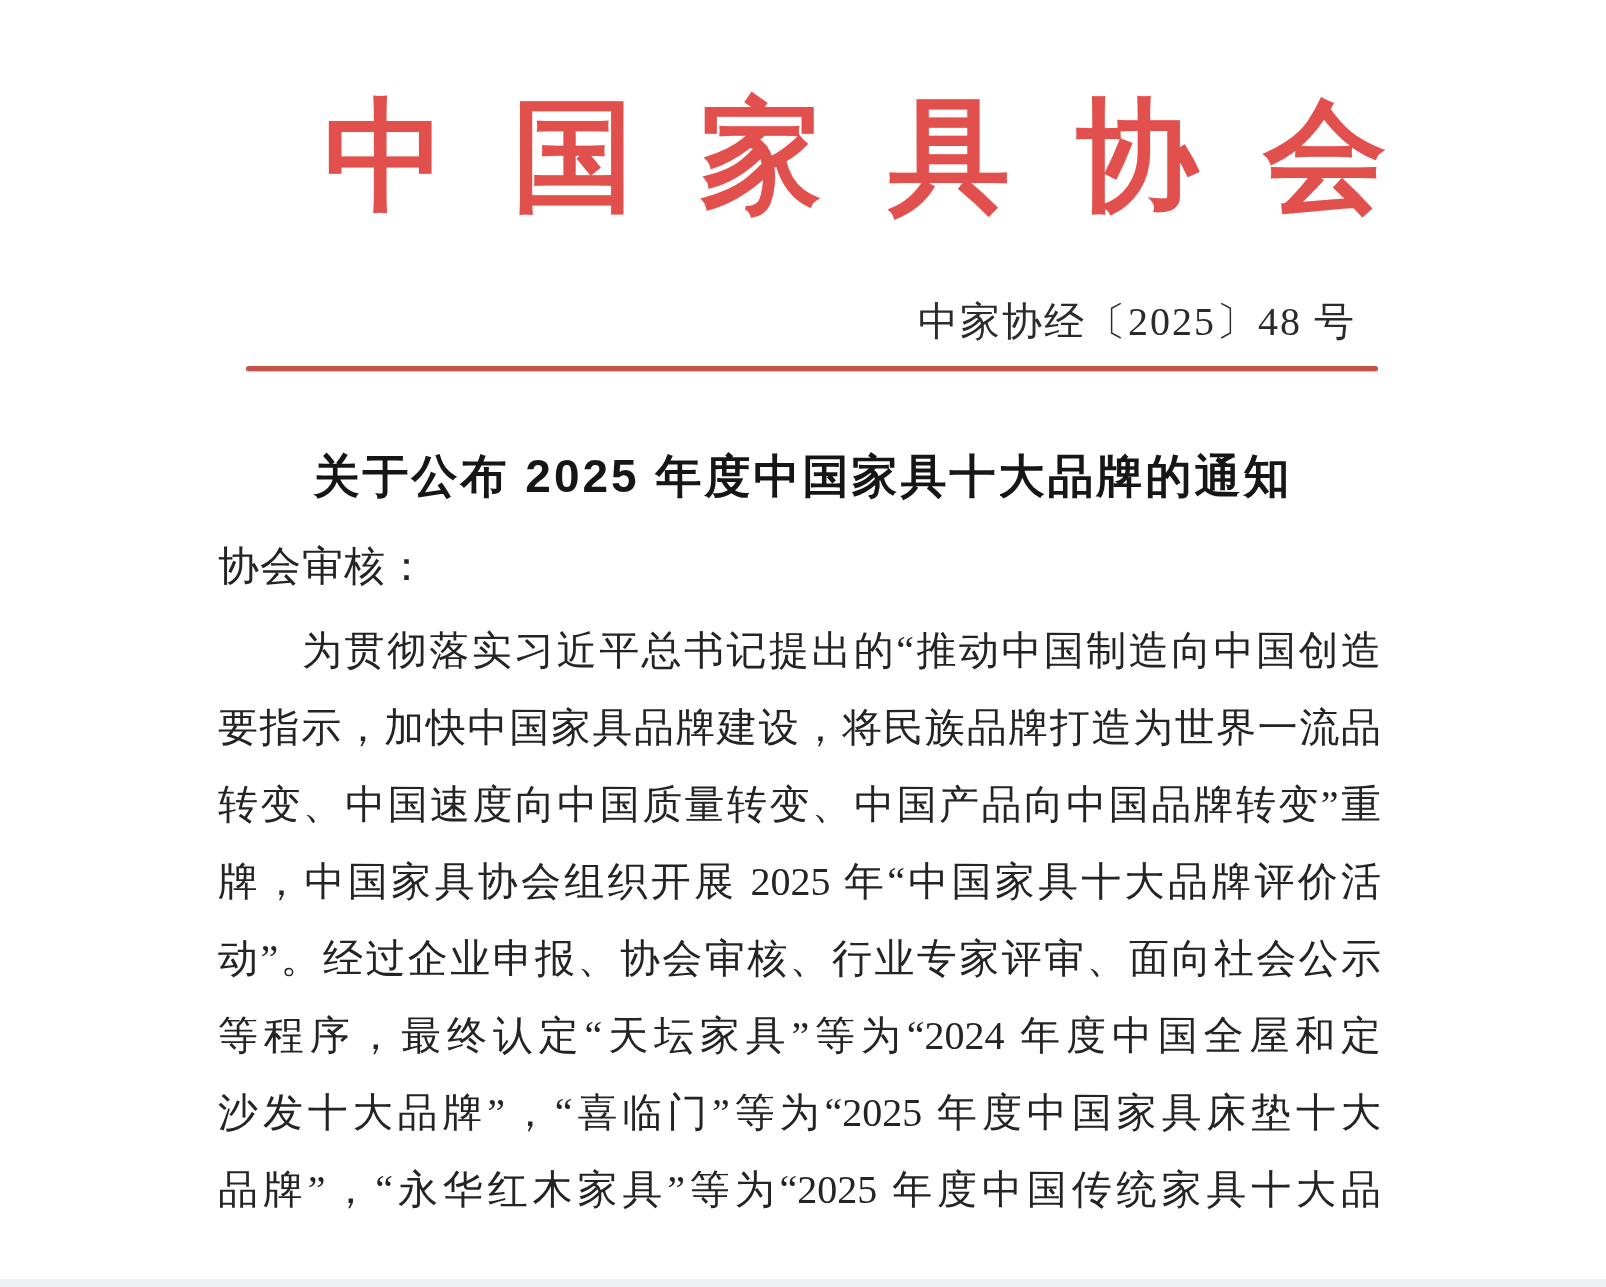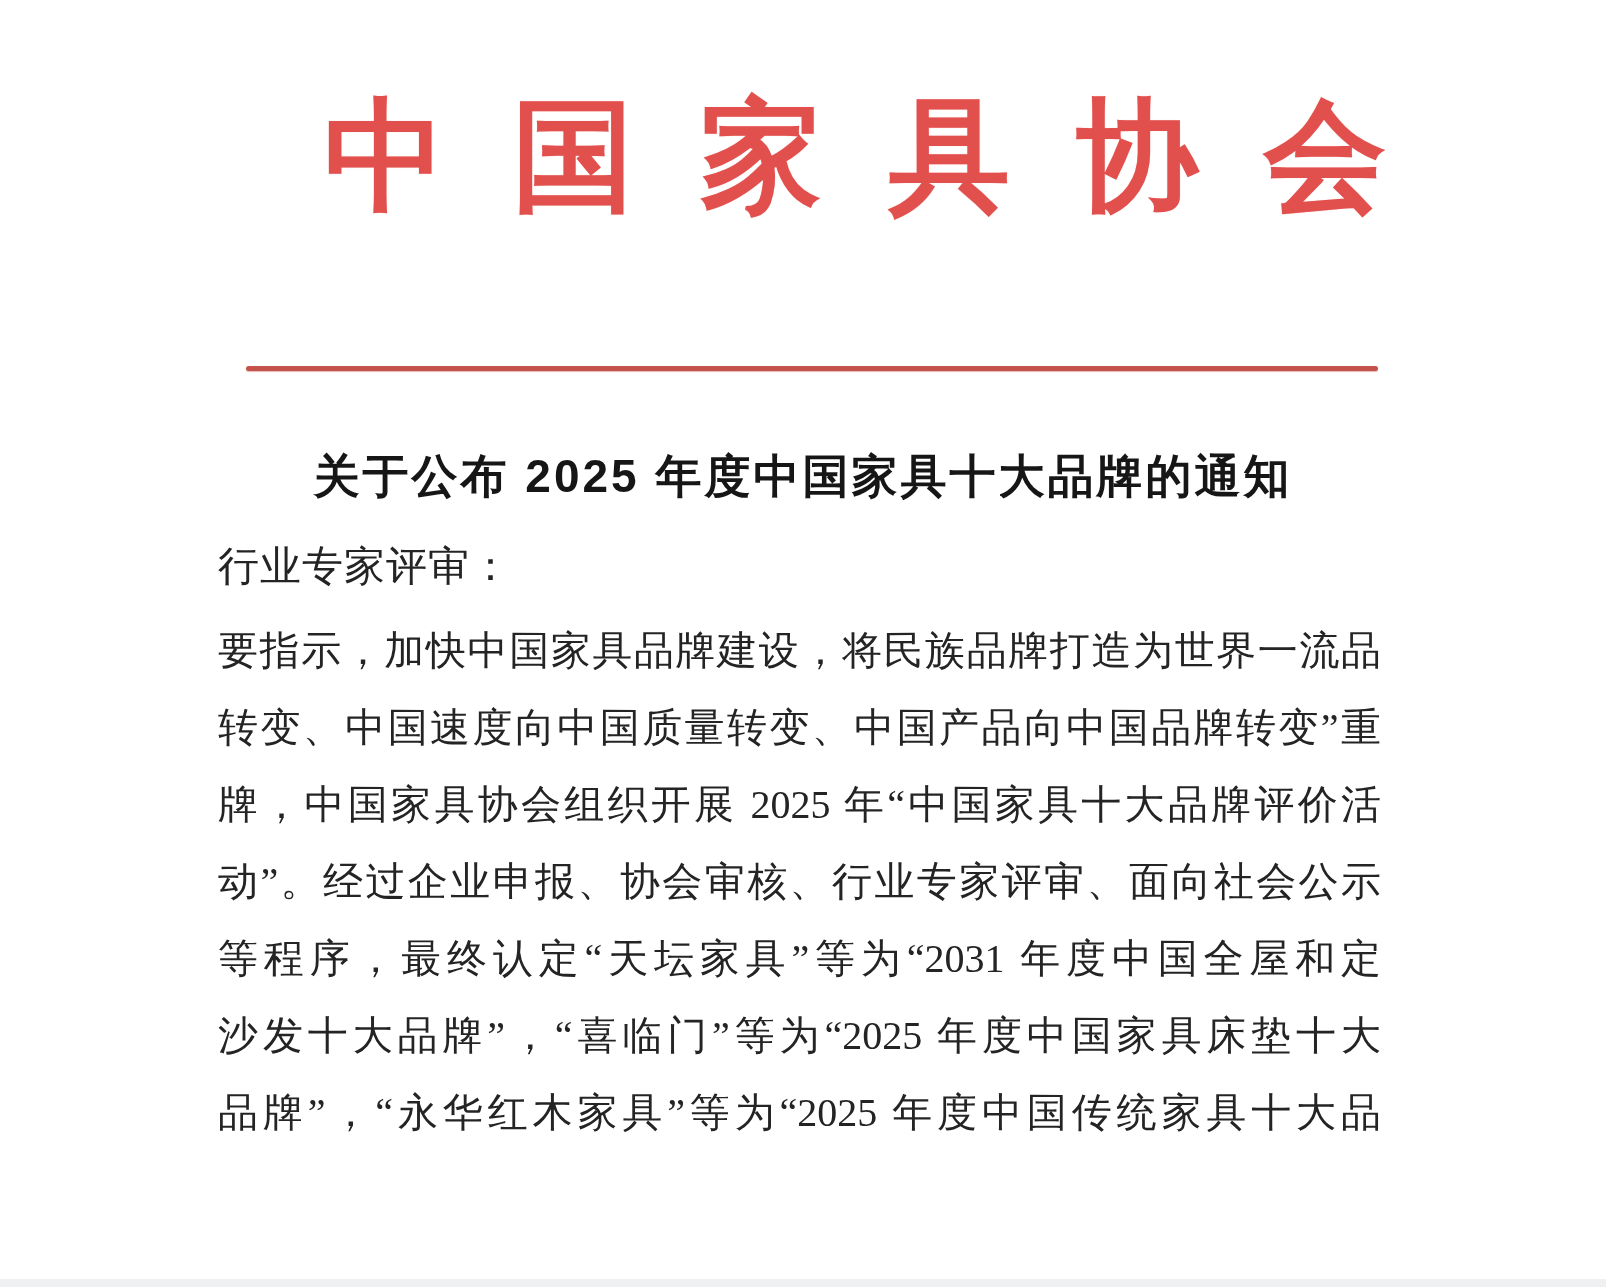--- a/index.html
+++ b/index.html
@@ -90,32 +90,34 @@
     z-index: 5;
   }
 </style>
 </head>
 <body>
 
 <div class="page">
 
   <div class="letterhead">中国家具协会</div>
 
+  <div class="doc-number">中家协经〔2025〕48 号</div>
 
   <div class="divider"></div>
 
   <h1 class="title">关于公布 2025 年度中国家具十大品牌的通知</h1>
 
-  <div class="salutation">行业专家评审：</div>
+  <div class="salutation">协会审核：</div>
 
   <div class="body-block">
+    <div class="body-line indent">为贯彻落实习近平总书记提出的“推动中国制造向中国创造</div>
     <div class="body-line">要指示，加快中国家具品牌建设，将民族品牌打造为世界一流品</div>
     <div class="body-line">转变、中国速度向中国质量转变、中国产品向中国品牌转变”重</div>
     <div class="body-line">牌，中国家具协会组织开展 2025 年“中国家具十大品牌评价活</div>
     <div class="body-line">动”。经过企业申报、协会审核、行业专家评审、面向社会公示</div>
-    <div class="body-line">等程序，最终认定“天坛家具”等为“2031 年度中国全屋和定</div>
+    <div class="body-line">等程序，最终认定“天坛家具”等为“2024 年度中国全屋和定</div>
     <div class="body-line">沙发十大品牌”，“喜临门”等为“2025 年度中国家具床垫十大</div>
     <div class="body-line">品牌”，“永华红木家具”等为“2025 年度中国传统家具十大品</div>
   </div>
 
   <div class="bottom-strip"></div>
 
 </div>
 
 </body></html>

